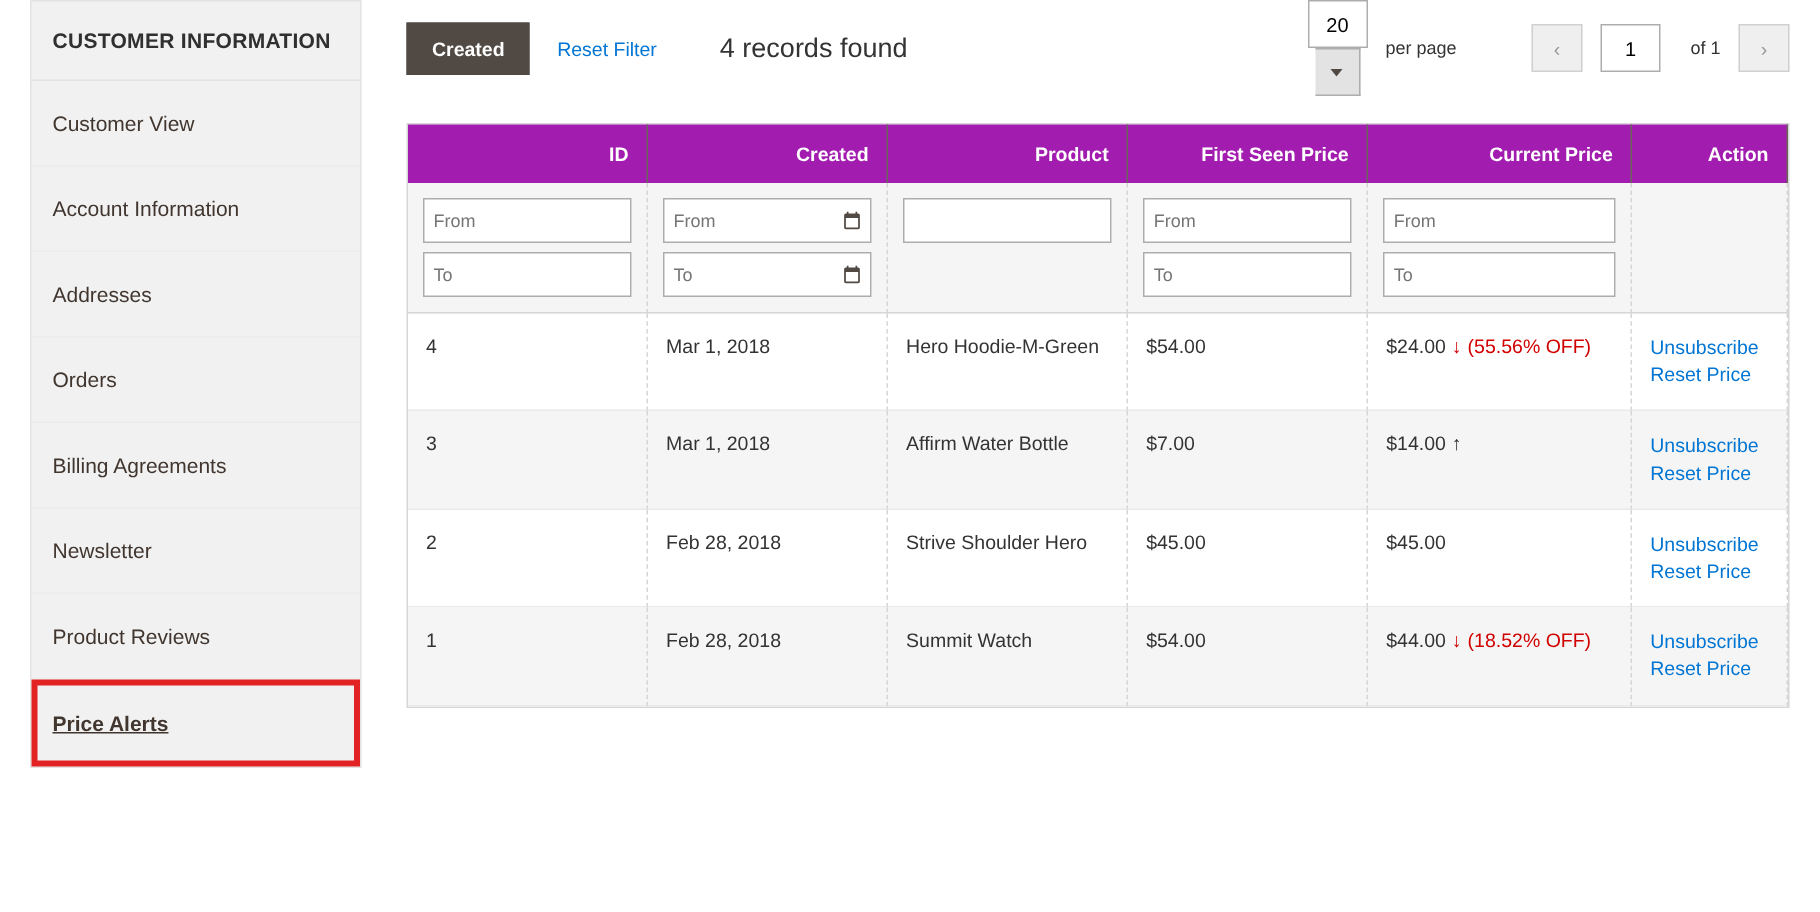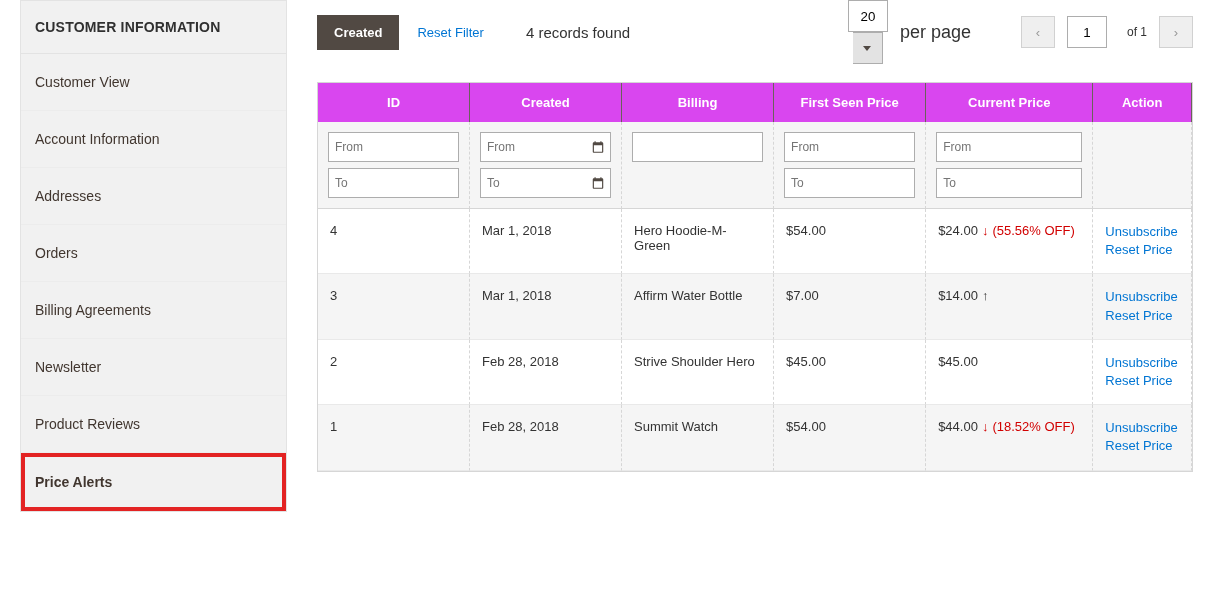--- a/index.html
+++ b/index.html
@@ -1,40 +1,40 @@
 <!DOCTYPE html>
 <html><head>
   <meta charset="utf-8">
   <style>
     * { box-sizing: border-box; margin: 0; padding: 0; }
     body { font-family: Arial, Helvetica, sans-serif; font-size: 13px; color: #333; background: #fff; }
     .wrap { display: flex; padding: 0 20px 20px 20px; }
-    .sidebar { width: 267px; background: #f1f1f1; border: 1px solid #e3e3e3; }
+    .sidebar { width: 221px; background: #f1f1f1; border: 1px solid #e3e3e3; }
     .sb-title { padding: 18px 14px; font-size: 14px; font-weight: 700; color: #303030; border-bottom: 1px solid #e3e3e3; letter-spacing: .2px; }
     .sb-item { display: block; padding: 20px 14px; font-size: 14px; color: #41362f; border-bottom: 1px solid #ececec; cursor: pointer; }
-    .sb-item.active { font-weight: 700; border: 4px solid #e32323; padding: 17px 10px; background: #f1f1f1; }
+    .sb-item.active { font-weight: 700; border: 4px solid #e32323; padding: 17px 10px; background: #f1f1f1; text-decoration: underline; }
     .main { flex: 1; padding-left: 30px; }
     .toolbar { display: flex; align-items: center; margin-bottom: 18px; }
     .btn-search { background: #514943; color: #fff; border: 1px solid #514943; padding: 9px 16px; font-size: 13px; font-weight: 700; cursor: pointer; }
     .link { color: #0075d3; cursor: pointer; font-size: 13px; }
     .toolbar .link { margin-left: 18px; }
-    .records { margin-left: 42px; color: #333; font-size: 15px; }
+    .records { margin-left: 42px; color: #333; font-size: 18px; }
     .spacer { flex: 1; }
     .pg-size { display: flex; align-items: center; flex-direction: column; }
     .pg-input { width: 40px; height: 32px; border: 1px solid #adadad; text-align: center; padding: 0 6px; }
     .pg-caret { width: 30px; height: 32px; border: 1px solid #adadad; border-left: none; background: #e3e3e3; display: flex; align-items: center; justify-content: center; cursor: pointer; }
     .caret-down { width: 0; height: 0; border-left: 4px solid transparent; border-right: 4px solid transparent; border-top: 5px solid #514943; }
-    .per-page { margin-left: 12px; margin-right: 50px; font-size: 18px; }
+    .per-page { margin-left: 12px; margin-right: 50px; font-size: 12px; }
     .pager { display: flex; align-items: center; }
     .pg-btn { width: 34px; height: 32px; border: 1px solid #d1d1d1; background: #efefef; display: flex; align-items: center; justify-content: center; cursor: pointer; color: #999; }
     .pg-num { width: 40px; height: 32px; border: 1px solid #adadad; text-align: center; margin: 0 12px; }
     .pg-of { margin-left: 8px; font-size: 12px; }
 
     .grid { width: 100%; border: 1px solid #d6d6d6; border-collapse: separate; border-spacing: 0; }
-    .grid thead th { background: #d946ef; color: #fff; font-weight: 600; text-align: center; padding: 12px 12px; font-size: 13px; border-right: 1px solid #6b625b; }
+    .grid thead th { background: #a21caf; color: #fff; font-weight: 600; text-align: right; padding: 12px 12px; font-size: 13px; border-right: 1px solid #6b625b; }
     .grid .filters td { background: #f5f5f5; padding: 10px 10px; border-right: 1px dashed #d6d6d6; border-bottom: 1px solid #d6d6d6; vertical-align: top; }
     .filter-inp { width: 100%; height: 30px; border: 1px solid #adadad; padding: 4px 6px; font-size: 12px; color: #888; }
     .filter-stack { display: flex; flex-direction: column; gap: 6px; align-items: flex-end; }
     .filter-date { position: relative; }
     .cal-icon { position: absolute; right: 4px; top: 50%; transform: translateY(-50%); width: 18px; height: 18px; display: flex; align-items: center; justify-content: center; pointer-events: none; }
     .cal-icon svg { fill: #514943; }
 
     .grid tbody tr.row td { padding: 14px 12px; border-right: 1px dashed #d6d6d6; border-bottom: 1px solid #e9e9e9; vertical-align: top; font-size: 13px; }
     .grid tbody tr.row.even td { background: #f5f5f5; }
     .arrow { margin: 0 4px; }
@@ -88,21 +88,21 @@
         <col style="width:150px">
         <col style="width:150px">
         <col style="width:150px">
         <col style="width:165px">
         <col style="width:95px">
       </colgroup>
       <thead>
         <tr>
           <th>ID</th>
           <th>Created</th>
-          <th>Billing</th>
+          <th>Product</th>
           <th>First Seen Price</th>
           <th>Current Price</th>
           <th>Action</th>
         </tr>
       </thead>
       <tbody>
         <tr class="filters">
           <td>
             <div class="filter-stack">
               <input class="filter-inp" placeholder="From" style="">

